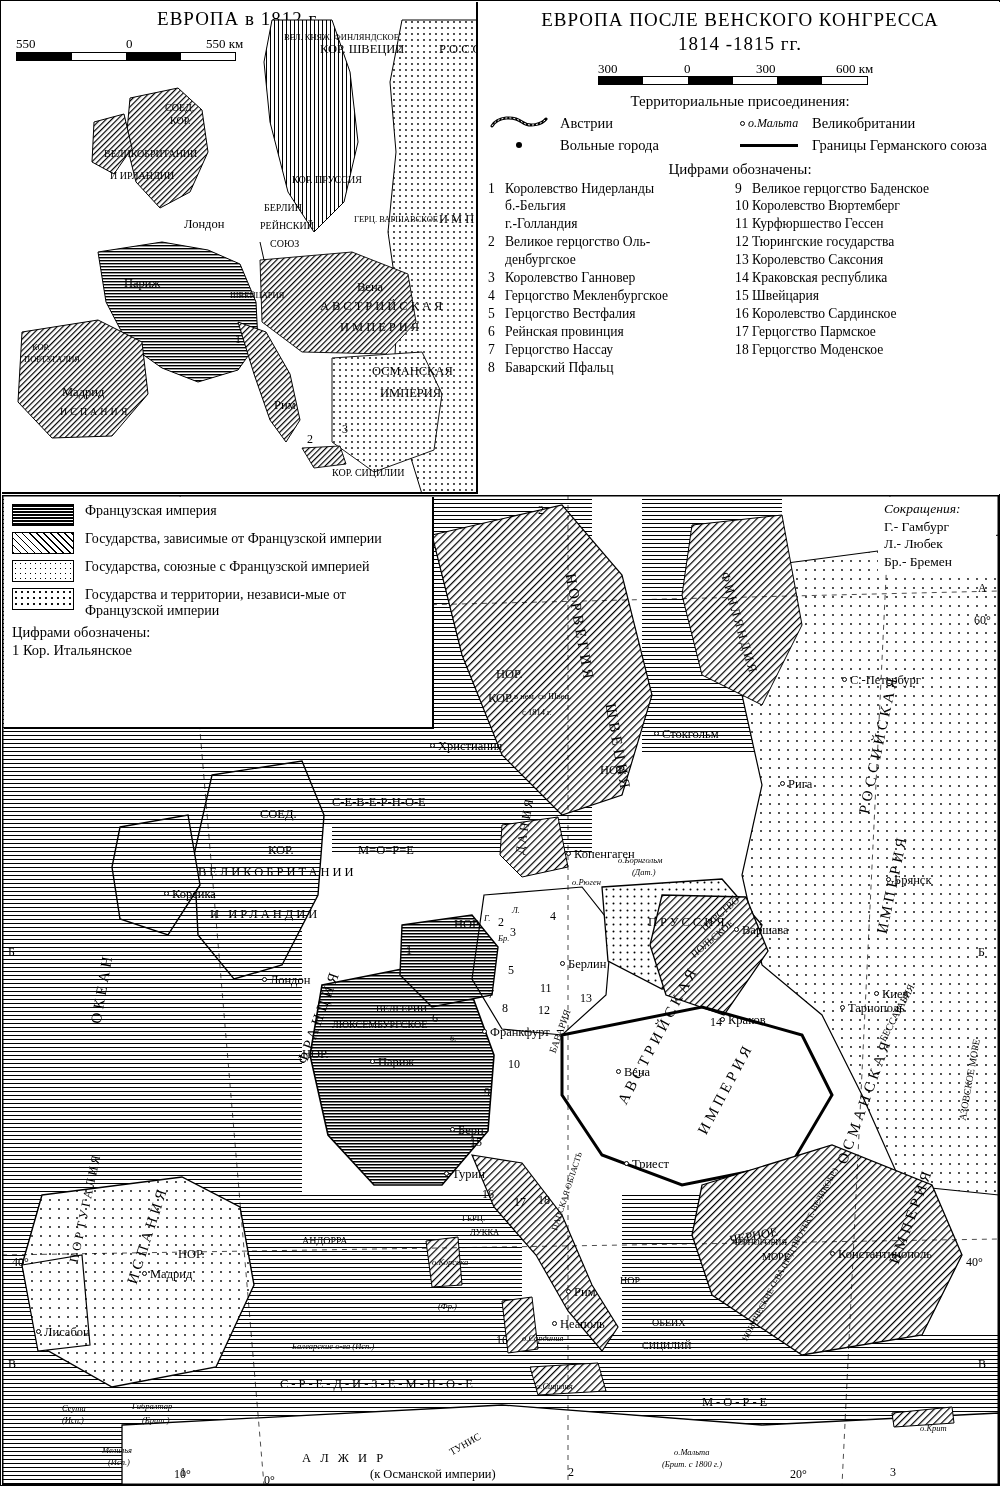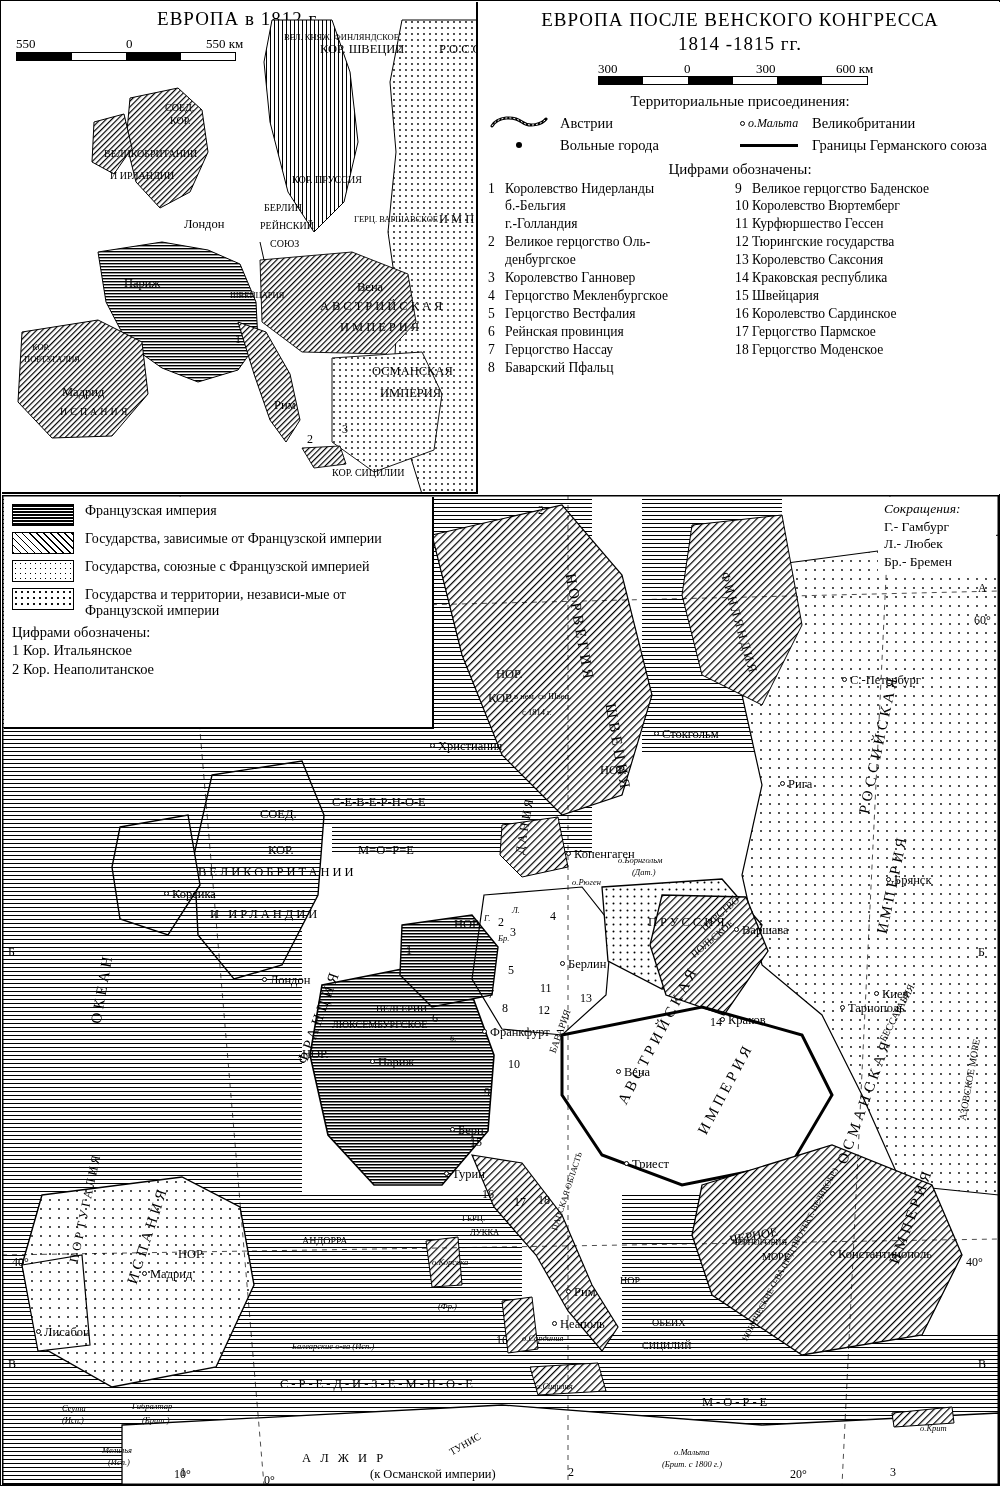--- a/index.html
+++ b/index.html
@@ -590,24 +590,20 @@
     </div>
     <div class="lrow">
       <span class="sw p-dots-s"></span>
       <span class="txt">Государства и территории, независи-мые от Французской империи</span>
     </div>
     <div class="numhead">Цифрами обозначены:</div>
     <div class="nitem">
       <span>1</span>
       <span>Кор. Итальянское</span>
     </div>
-    <div class="nitem">
-      <span>2</span>
-      <span>Кор. Неаполитанское</span>
-    </div>
   </div>
 
   <div id="abbr">
     <div class="h">Сокращения:</div>
     <div>Г.- Гамбург</div>
     <div>Л.- Любек</div>
     <div>Бр.- Бремен</div>
   </div>
 
 </div>

